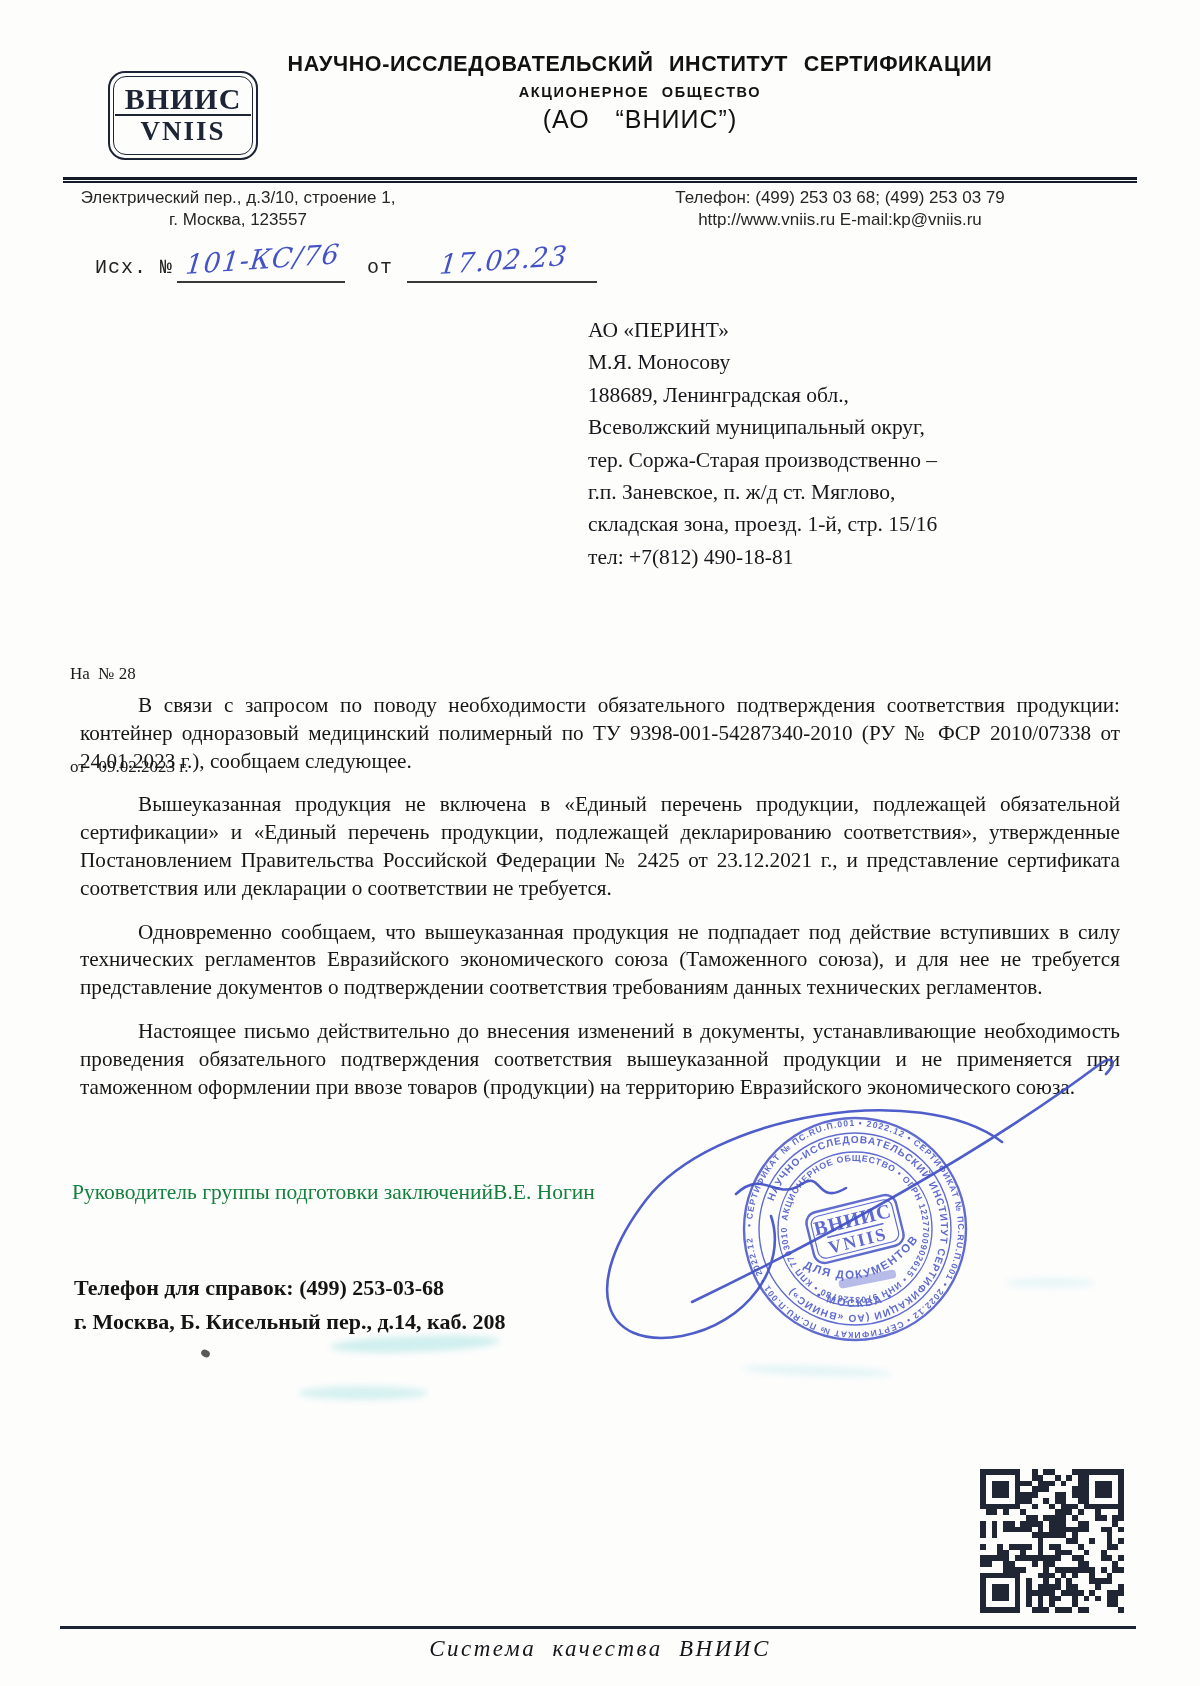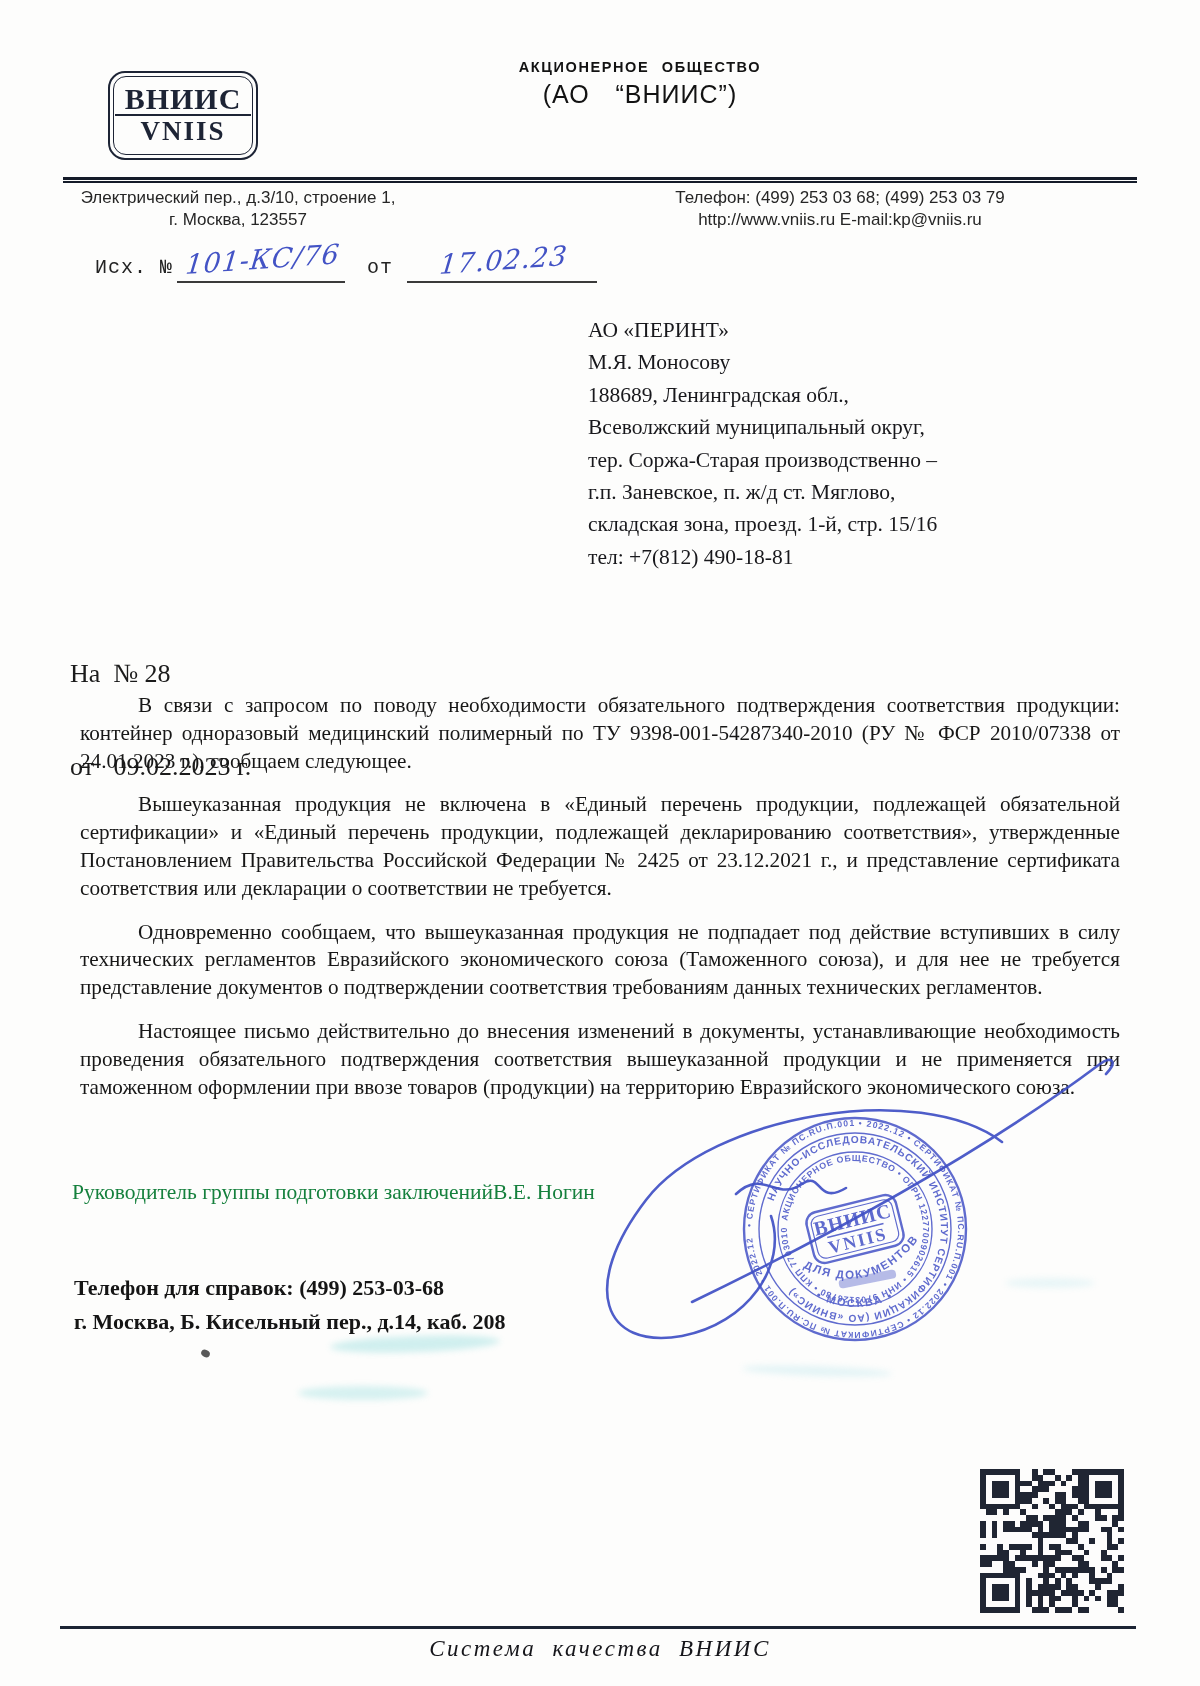--- a/index.html
+++ b/index.html
@@ -46,21 +46,21 @@
   .ref-from{padding:0 4px 4px 22px;letter-spacing:1px;}
   .handwriting{
     display:inline-block;font-family:"DejaVu Serif",serif;font-style:italic;
     color:#4353c5;font-size:27px;letter-spacing:1px;
     transform:rotate(-4deg) skewX(-10deg);transform-origin:left bottom;
     position:relative;top:-1px;white-space:nowrap;
   }
   
   .recipient{position:absolute;left:588px;top:314px;font-size:21.5px;line-height:32.4px;color:#18181c;}
   
-  .in-ref{position:absolute;left:70px;top:596px;font-size:26px;line-height:31px;white-space:pre;}
+  .in-ref{position:absolute;left:70px;top:596px;font-size:17px;line-height:31px;white-space:pre;}
   
   .body-text{position:absolute;left:64px;top:676px;width:1072px;
     font-size:21.2px;line-height:27.8px;text-align:justify;color:#171717;}
   .body-text p{margin:16px;text-indent:58px;}
   
   .sign-row{position:absolute;left:72px;right:95px;top:1180px;display:flex;
     justify-content:flex-start;font-size:21.5px;color:#15803d;}
   
   .phone-note{position:absolute;left:74px;top:1271px;font-weight:bold;
     font-size:22px;line-height:33.5px;color:#151515;}
@@ -85,20 +85,21 @@
 
 <div class="page">
 
   <div class="logo">
     <div class="logo-inner">
       <span class="logo-ru">ВНИИС</span>
       <span class="logo-en">VNIIS</span>
     </div>
   </div>
   <div class="title-block">
+    <div class="title-main">НАУЧНО-ИССЛЕДОВАТЕЛЬСКИЙ ИНСТИТУТ СЕРТИФИКАЦИИ</div>
     <div class="title-sub">АКЦИОНЕРНОЕ ОБЩЕСТВО</div>
     <div class="title-short">(АО  “ВНИИС”)</div>
   </div>
   <div class="head-rule"></div>
   <div class="addr addr-left">
     <div>Электрический пер., д.3/10, строение 1,</div>
     <div>г. Москва, 123557</div>
   </div>
   <div class="addr addr-right">
     <div>Телефон: (499) 253 03 68; (499) 253 03 79</div>

